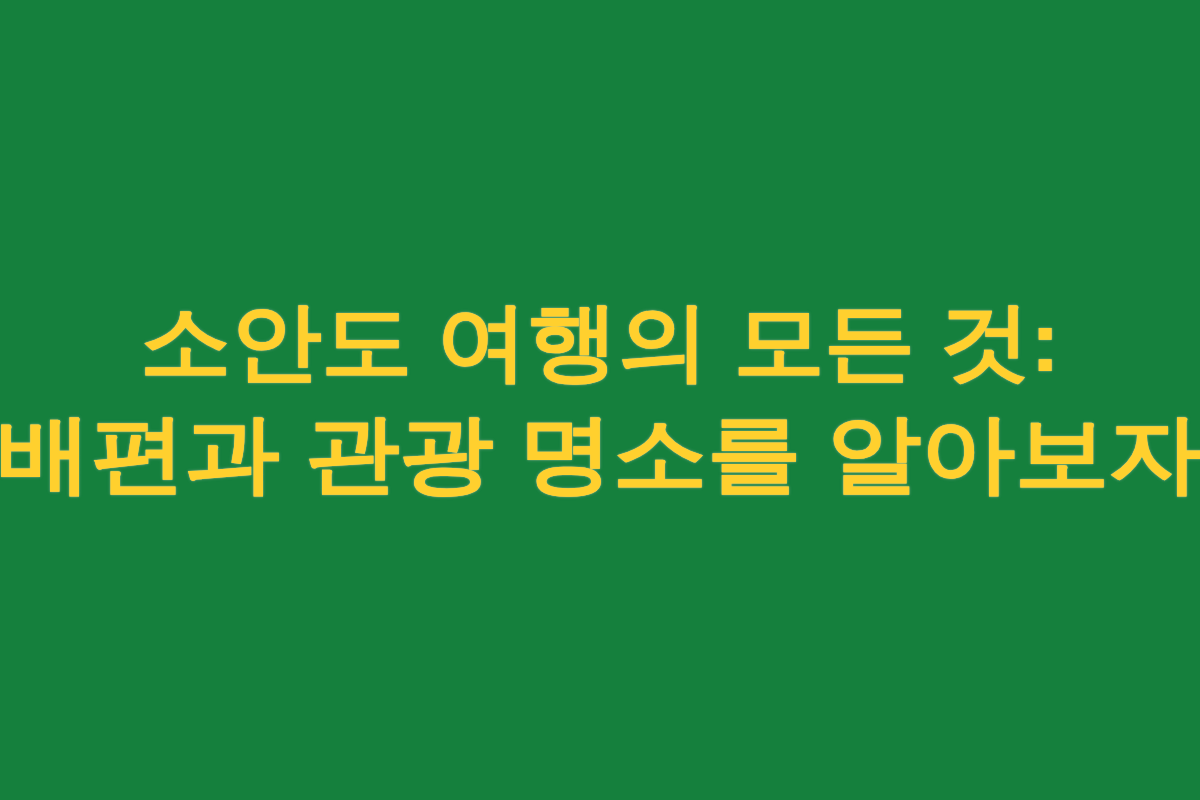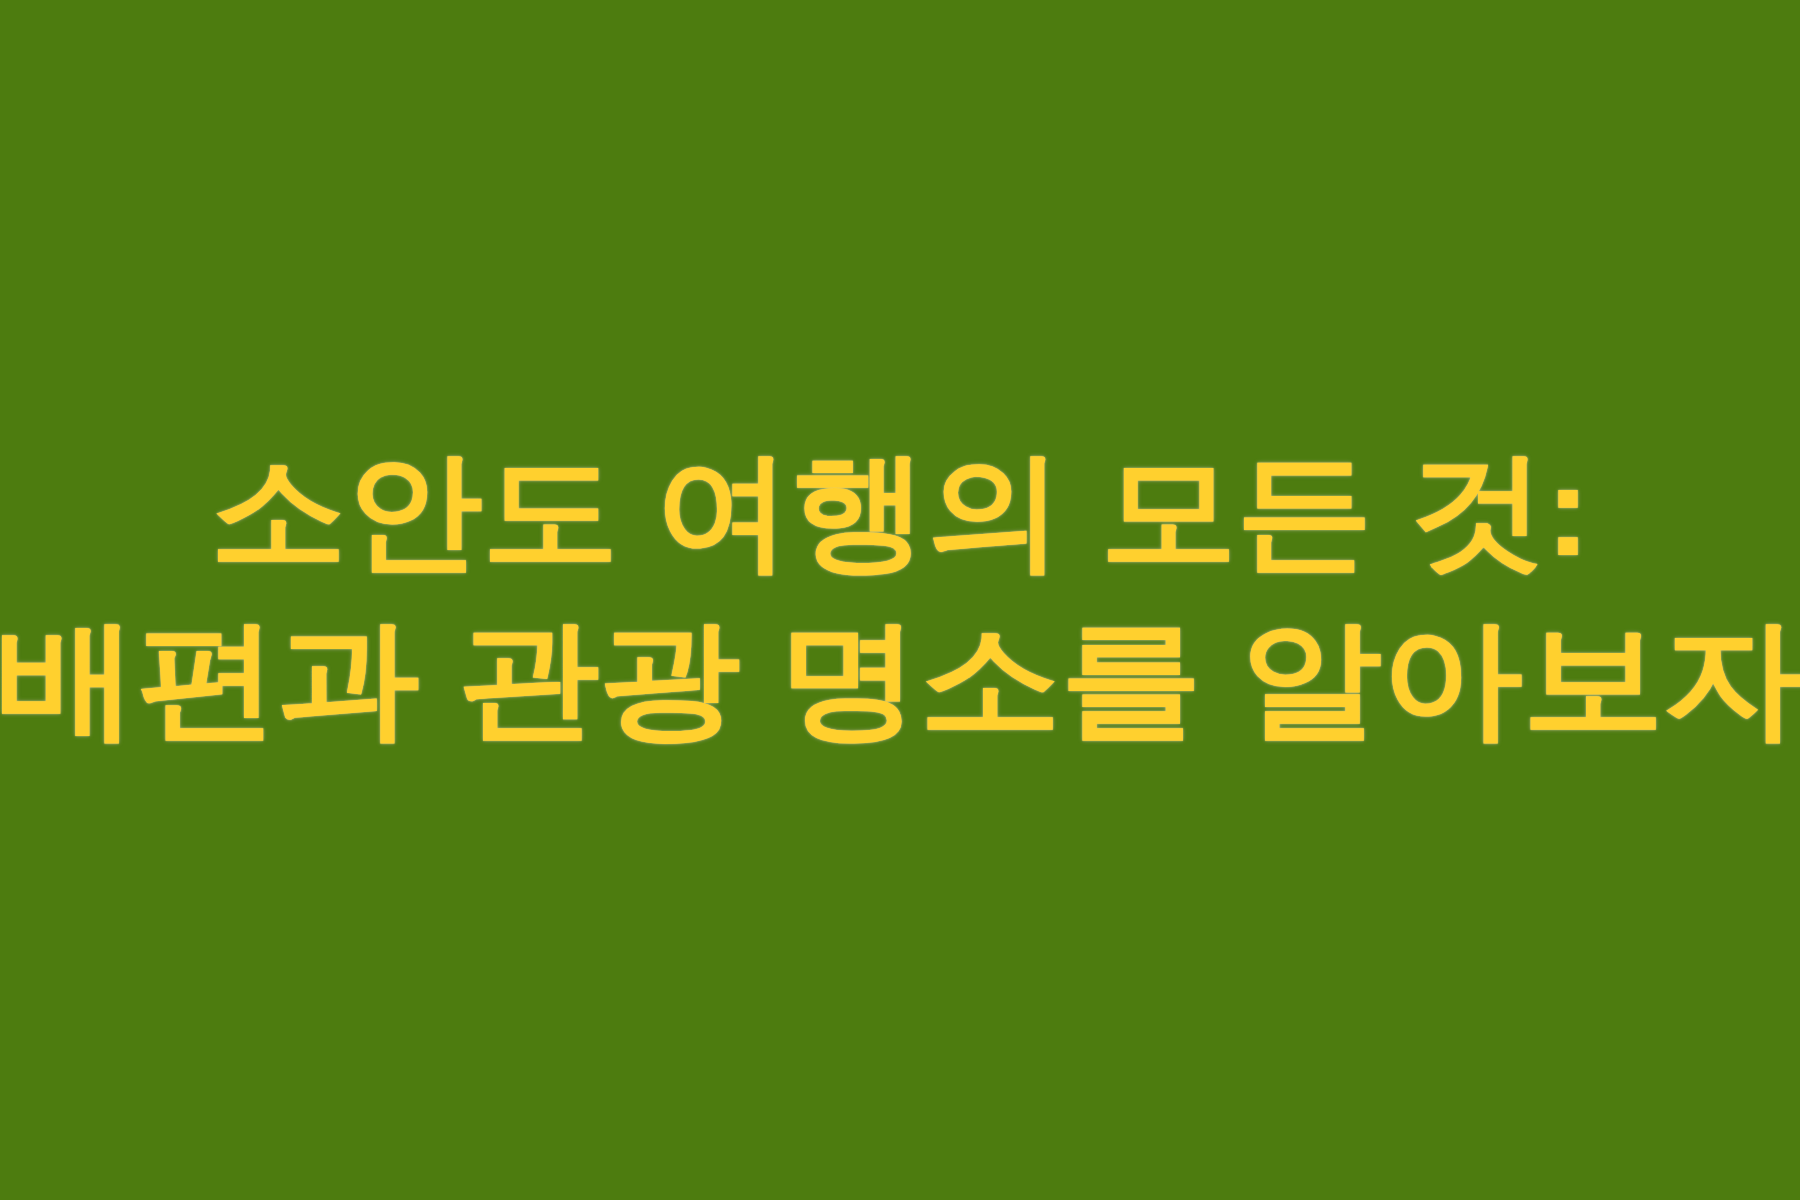--- a/index.html
+++ b/index.html
@@ -57,21 +57,21 @@
   #title-line-2 {
     font-size: 86px;
     line-height: 112px;
     transform: scaleX(1.10);
     transform-origin: center center;
   }
 </style>
 </head>
 <body>
 
-<div id="banner" style="background: #4d7c0f;">
+<div id="banner" style="background: #15803d;">
 
   <div id="title-block">
 
     <span class="title-line" id="title-line-1" style="color: rgb(255, 208, 46);">소안도 여행의 모든 것:</span>
 
     <span class="title-line" id="title-line-2" style="color: rgb(255, 208, 46);">배편과 관광 명소를 알아보자</span>
 
   </div>
 </div>
 

